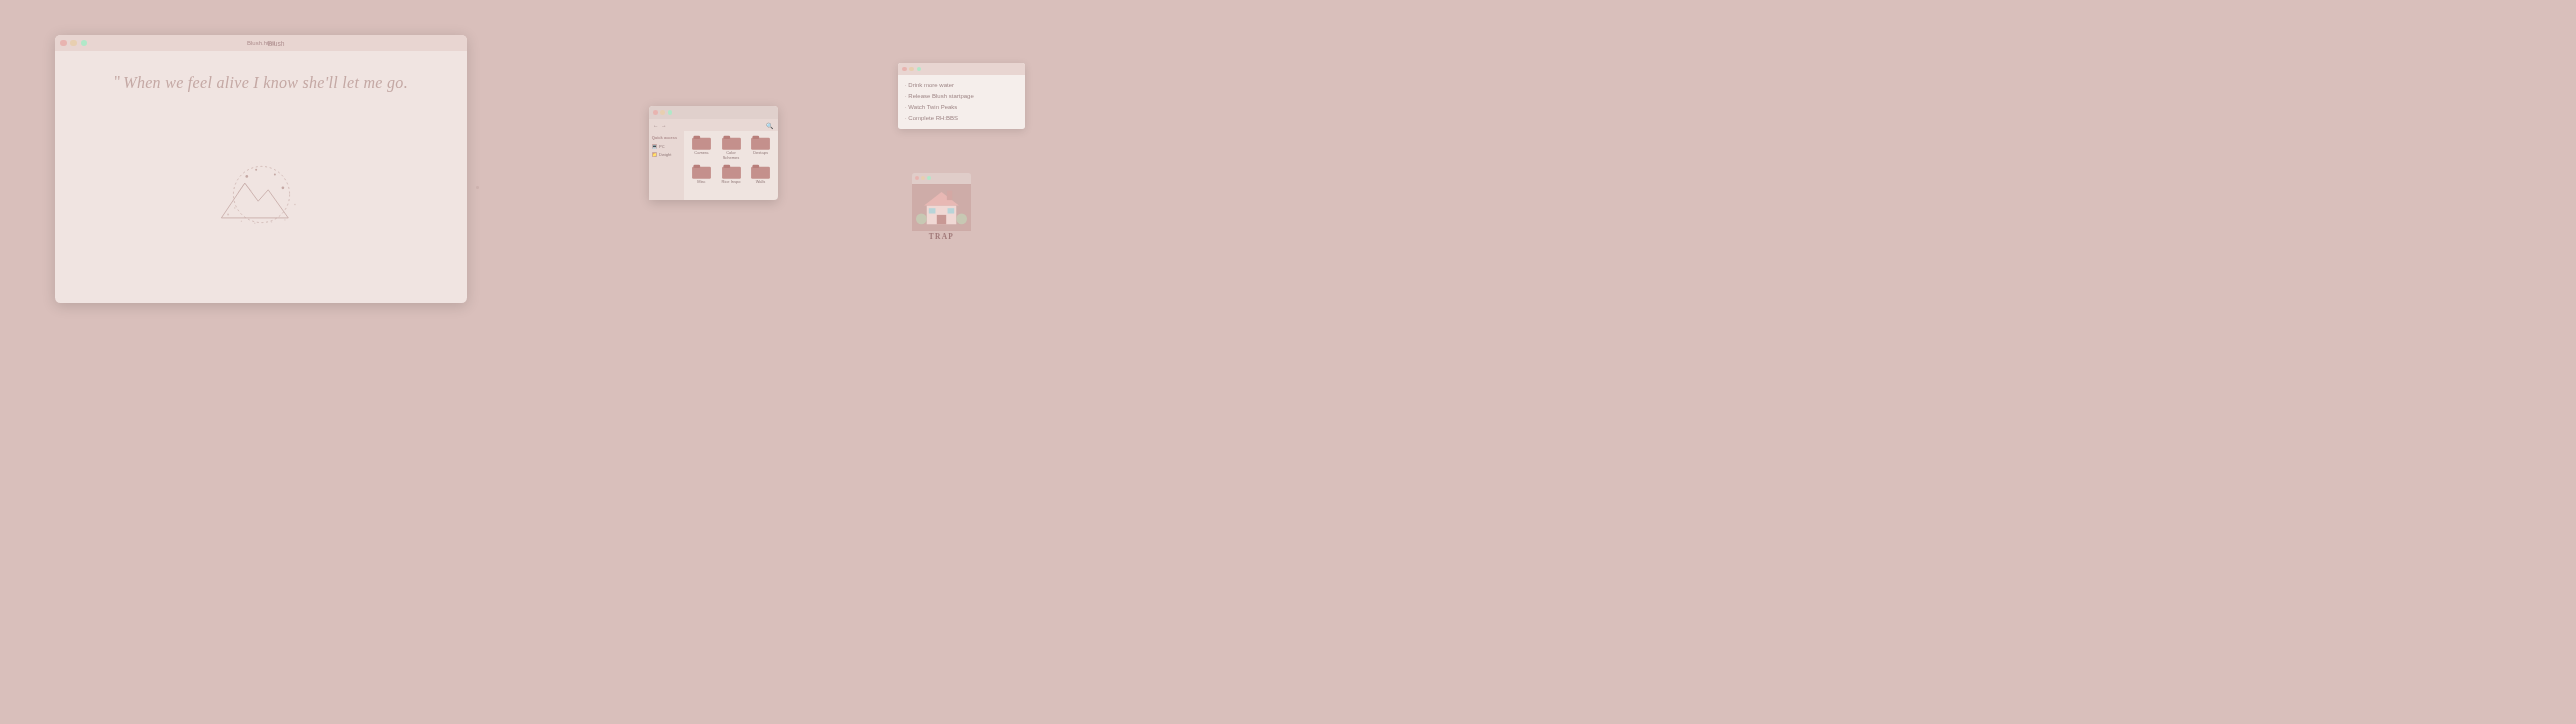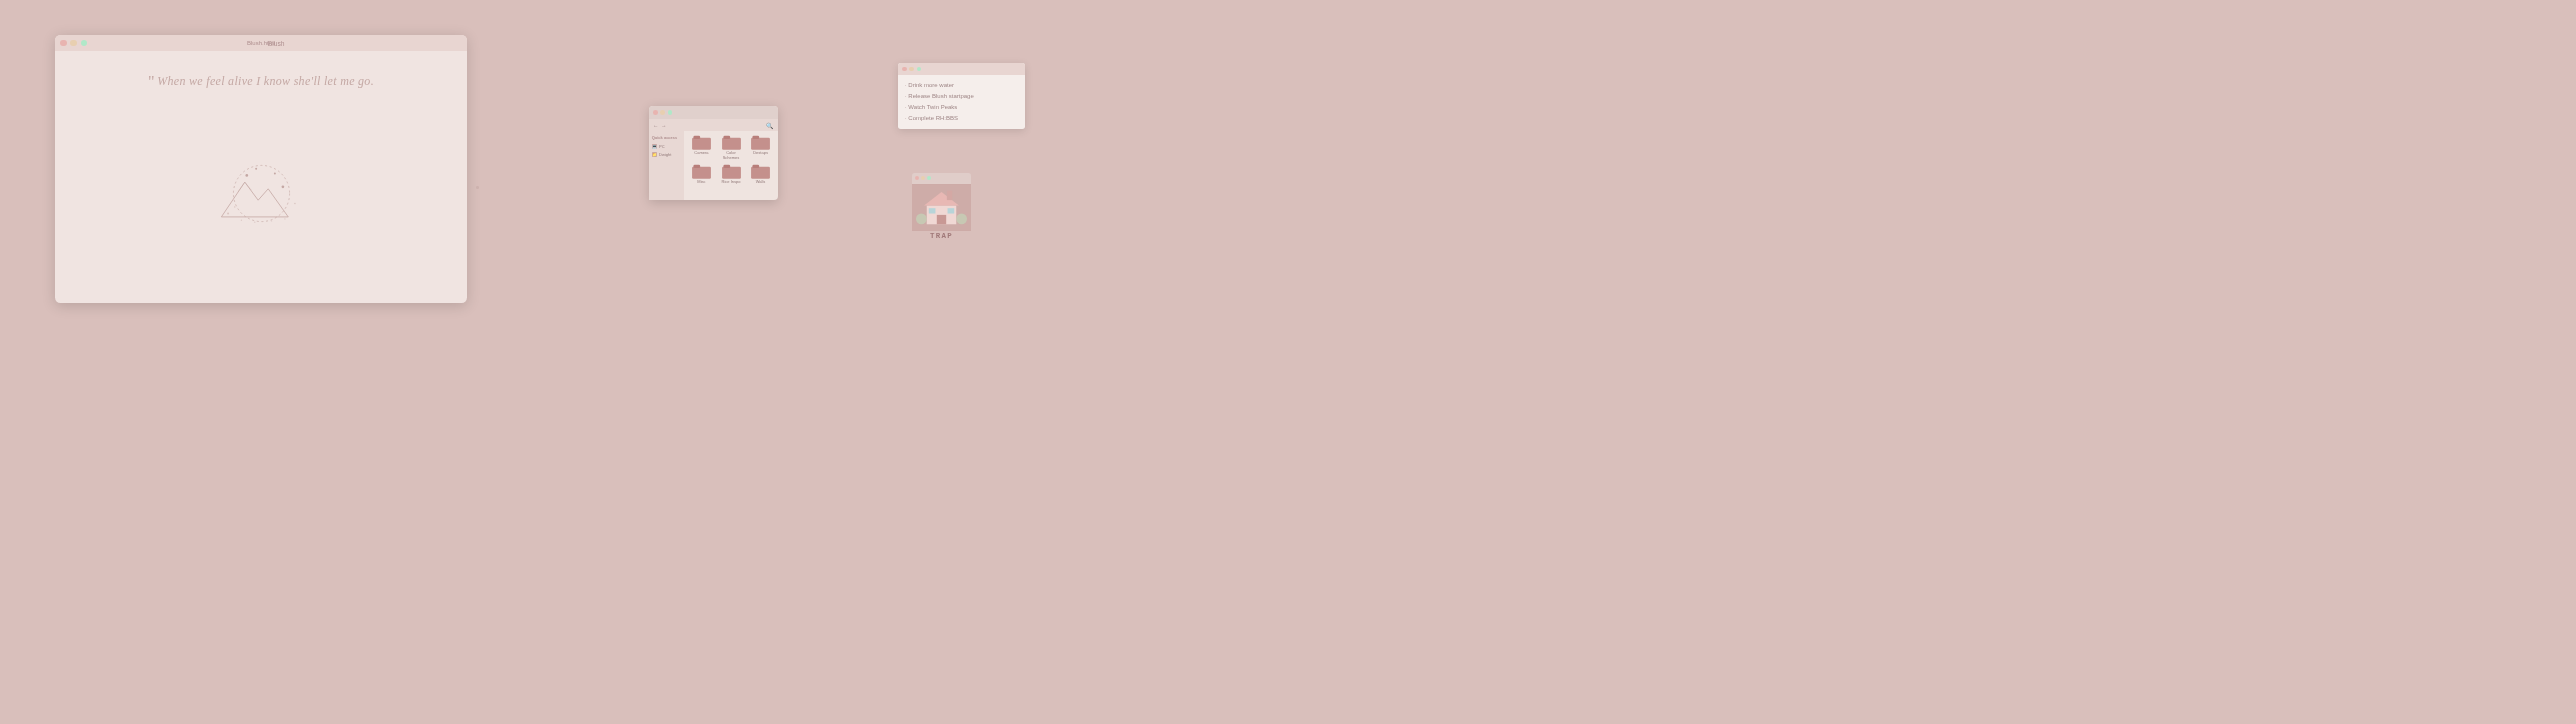--- a/index.html
+++ b/index.html
@@ -48,21 +48,21 @@
       font-family: Arial, sans-serif;
     }
     .blush-content {
       padding: 13.4px;
       height: calc(100% - 16px);
       position: relative;
       display: flex;
       flex-direction: column;
     }
     .quote-text {
-      font-size: 12px;
+      font-size: 16px;
       color: #c4a8a4;
       font-style: italic;
       text-align: center;
       margin-top: 13.4px;
       letter-spacing: 0.3px;
     }
     .quote-mark {
       font-size: 16px;
       color: #c4a8a4;
       font-family: Georgia, serif;
@@ -242,21 +242,21 @@
     .album-art {
       width: 59px;
       height: 47px;
       background: #c8a4a0;
       position: relative;
       overflow: hidden;
     }
     .album-label {
       font-size: 7.4px;
       color: #a07878;
-      font-family: Liberation Mono, monospace;
+      font-family: Liberation Serif, serif;
       font-weight: bold;
       letter-spacing: 1.3px;
       margin-top: 1.3px;
       text-align: center;
     }
 
     
     .dot-decor {
       position: absolute;
       width: 2.7px;

